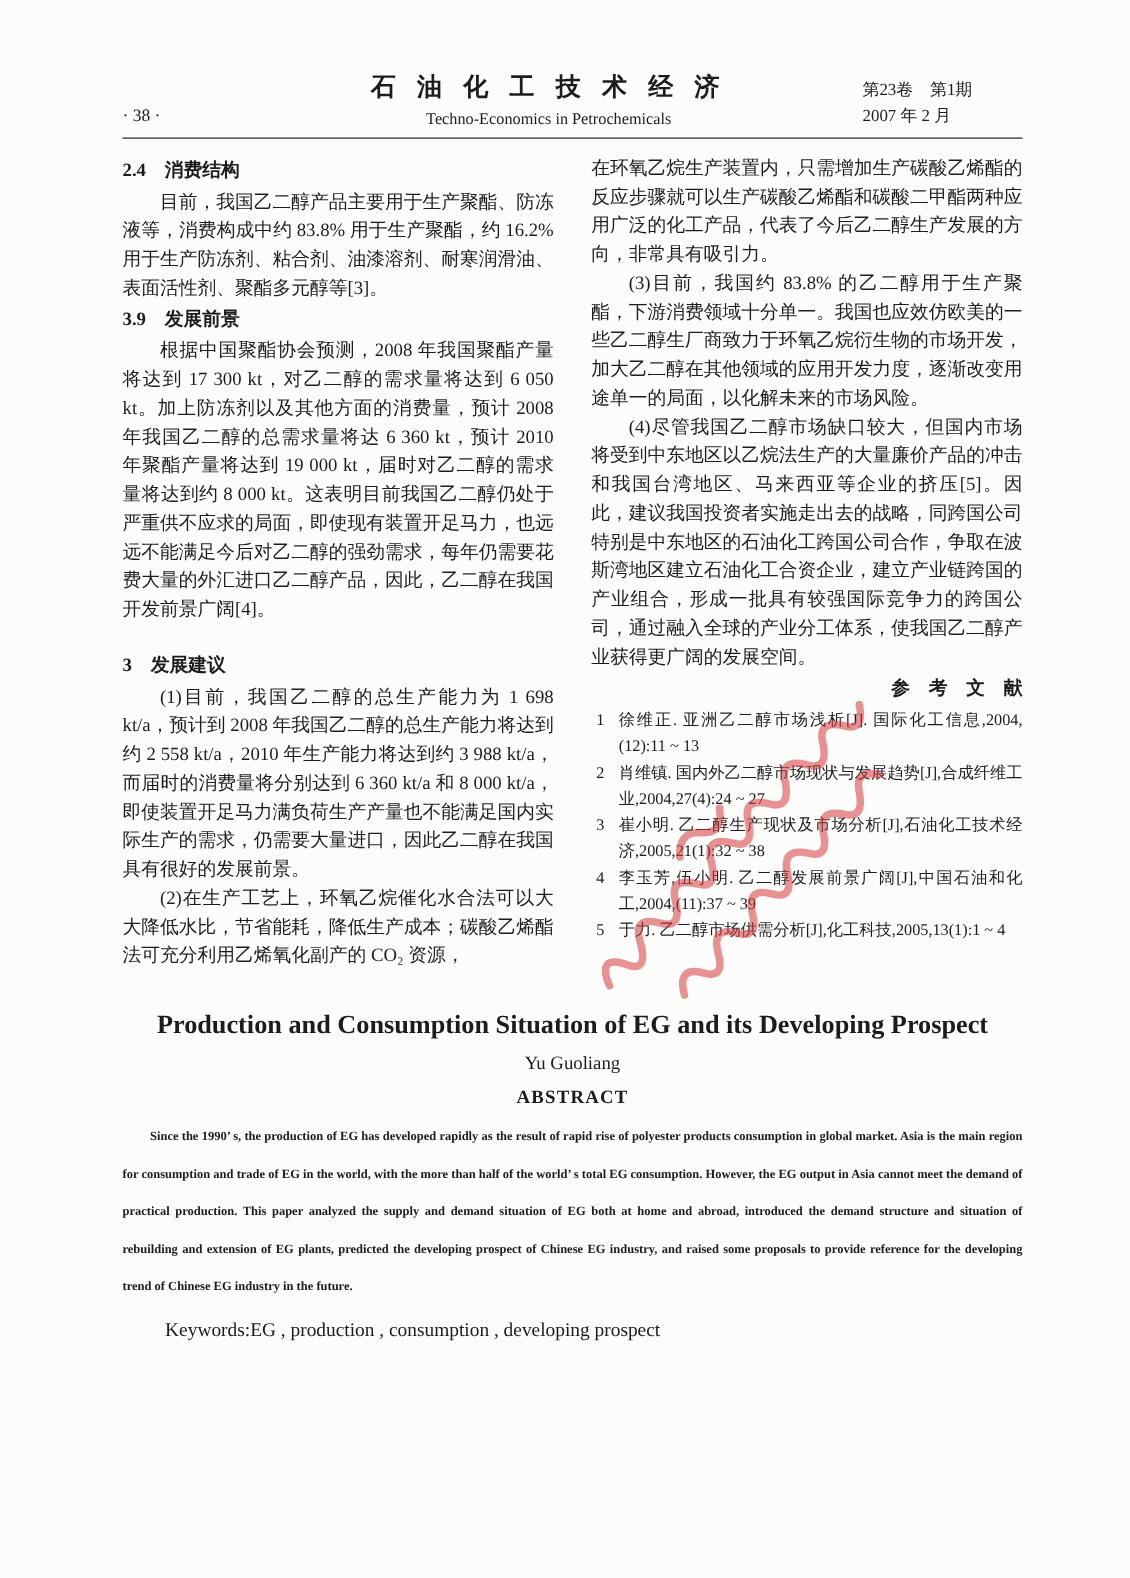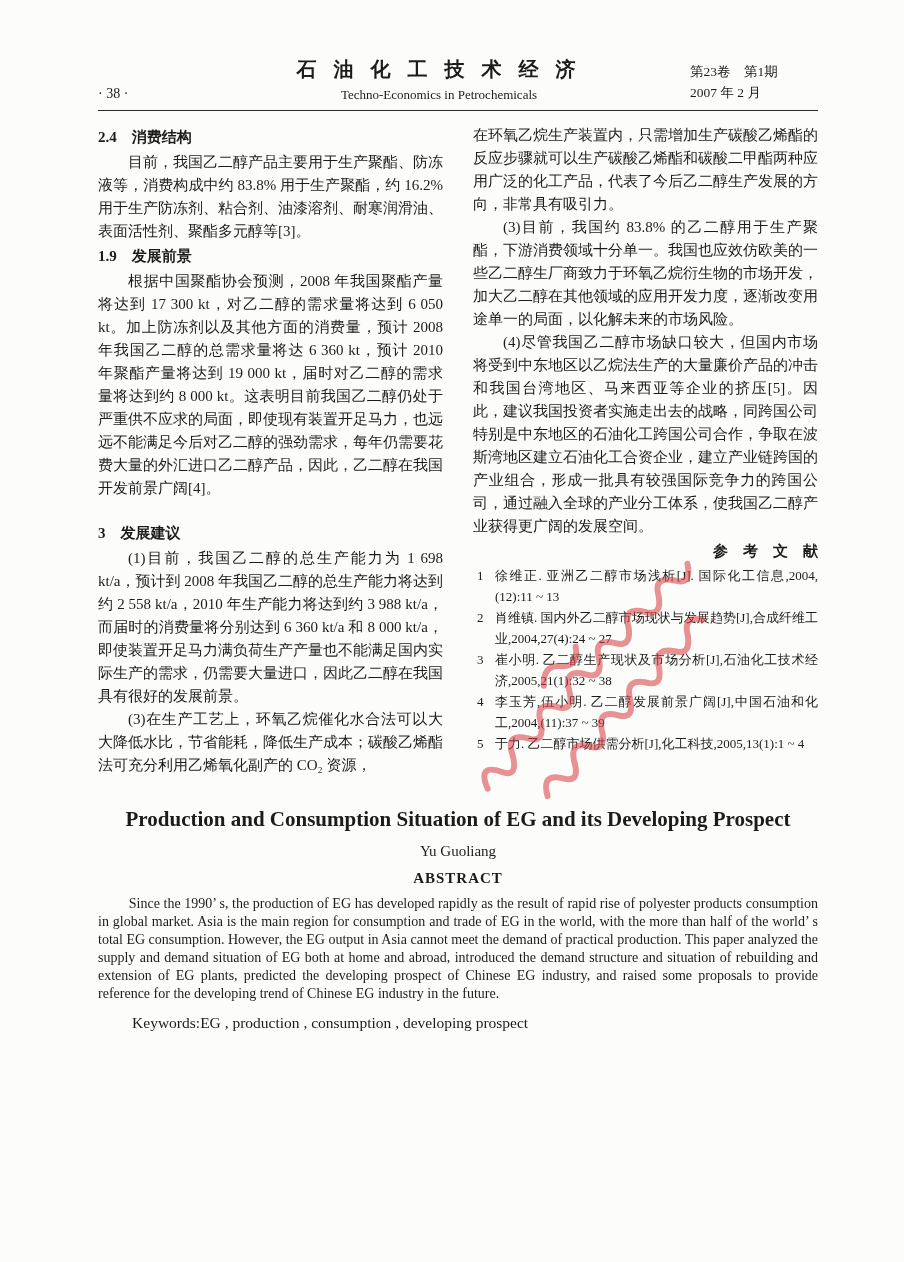--- a/index.html
+++ b/index.html
@@ -104,25 +104,26 @@
     margin-top: 8px;
   }
   .abstract-label {
     text-align: center;
     font-size: 15px;
     font-weight: bold;
     letter-spacing: 1px;
     margin-top: 10px;
   }
   .abstract {
-    font-size: 14px;
-    line-height: 18px;
+    font-size: 10px;
+    line-height: 30px;
     text-align: justify;
     text-indent: 2.2em;
     margin-top: 8px;
+    font-weight: bold;
   }
   .keywords {
     font-size: 15.5px;
     margin-top: 11px;
     text-indent: 2.2em;
   }
   .keywords b { font-weight: normal; }
 
   
   .watermark {
@@ -152,25 +153,25 @@
         <div>2007 年 2 月</div>
       </div>
     </header>
     <div class="rule"></div>
 
     <main class="columns">
 
       <section class="col">
         <h3>2.4　消费结构</h3>
         <p class="indent">目前，我国乙二醇产品主要用于生产聚酯、防冻液等，消费构成中约 83.8% 用于生产聚酯，约 16.2% 用于生产防冻剂、粘合剂、油漆溶剂、耐寒润滑油、表面活性剂、聚酯多元醇等[3]。</p>
-        <h3>1.9　发展前景</h3>
+        <h3>3.9　发展前景</h3>
         <p class="indent">根据中国聚酯协会预测，2008 年我国聚酯产量将达到 17 300 kt，对乙二醇的需求量将达到 6 050 kt。加上防冻剂以及其他方面的消费量，预计 2008 年我国乙二醇的总需求量将达 6 360 kt，预计 2010 年聚酯产量将达到 19 000 kt，届时对乙二醇的需求量将达到约 8 000 kt。这表明目前我国乙二醇仍处于严重供不应求的局面，即使现有装置开足马力，也远远不能满足今后对乙二醇的强劲需求，每年仍需要花费大量的外汇进口乙二醇产品，因此，乙二醇在我国开发前景广阔[4]。</p>
         <h3 class="gap-top">3　发展建议</h3>
         <p class="indent">(1)目前，我国乙二醇的总生产能力为 1 698 kt/a，预计到 2008 年我国乙二醇的总生产能力将达到约 2 558 kt/a，2010 年生产能力将达到约 3 988 kt/a，而届时的消费量将分别达到 6 360 kt/a 和 8 000 kt/a，即使装置开足马力满负荷生产产量也不能满足国内实际生产的需求，仍需要大量进口，因此乙二醇在我国具有很好的发展前景。</p>
-        <p class="indent">(3)在生产工艺上，环氧乙烷催化水合法可以大大降低水比，节省能耗，降低生产成本；碳酸乙烯酯法可充分利用乙烯氧化副产的 CO₂ 资源，</p>
+        <p class="indent">(2)在生产工艺上，环氧乙烷催化水合法可以大大降低水比，节省能耗，降低生产成本；碳酸乙烯酯法可充分利用乙烯氧化副产的 CO₂ 资源，</p>
       </section>
 
       <section class="col">
         <p>在环氧乙烷生产装置内，只需增加生产碳酸乙烯酯的反应步骤就可以生产碳酸乙烯酯和碳酸二甲酯两种应用广泛的化工产品，代表了今后乙二醇生产发展的方向，非常具有吸引力。</p>
         <p class="indent">(3)目前，我国约 83.8% 的乙二醇用于生产聚酯，下游消费领域十分单一。我国也应效仿欧美的一些乙二醇生厂商致力于环氧乙烷衍生物的市场开发，加大乙二醇在其他领域的应用开发力度，逐渐改变用途单一的局面，以化解未来的市场风险。</p>
         <p class="indent">(4)尽管我国乙二醇市场缺口较大，但国内市场将受到中东地区以乙烷法生产的大量廉价产品的冲击和我国台湾地区、马来西亚等企业的挤压[5]。因此，建议我国投资者实施走出去的战略，同跨国公司特别是中东地区的石油化工跨国公司合作，争取在波斯湾地区建立石油化工合资企业，建立产业链跨国的产业组合，形成一批具有较强国际竞争力的跨国公司，通过融入全球的产业分工体系，使我国乙二醇产业获得更广阔的发展空间。</p>
 
         <h3 class="refs-head">参　考　文　献</h3>
 
         <div class="ref-item">

